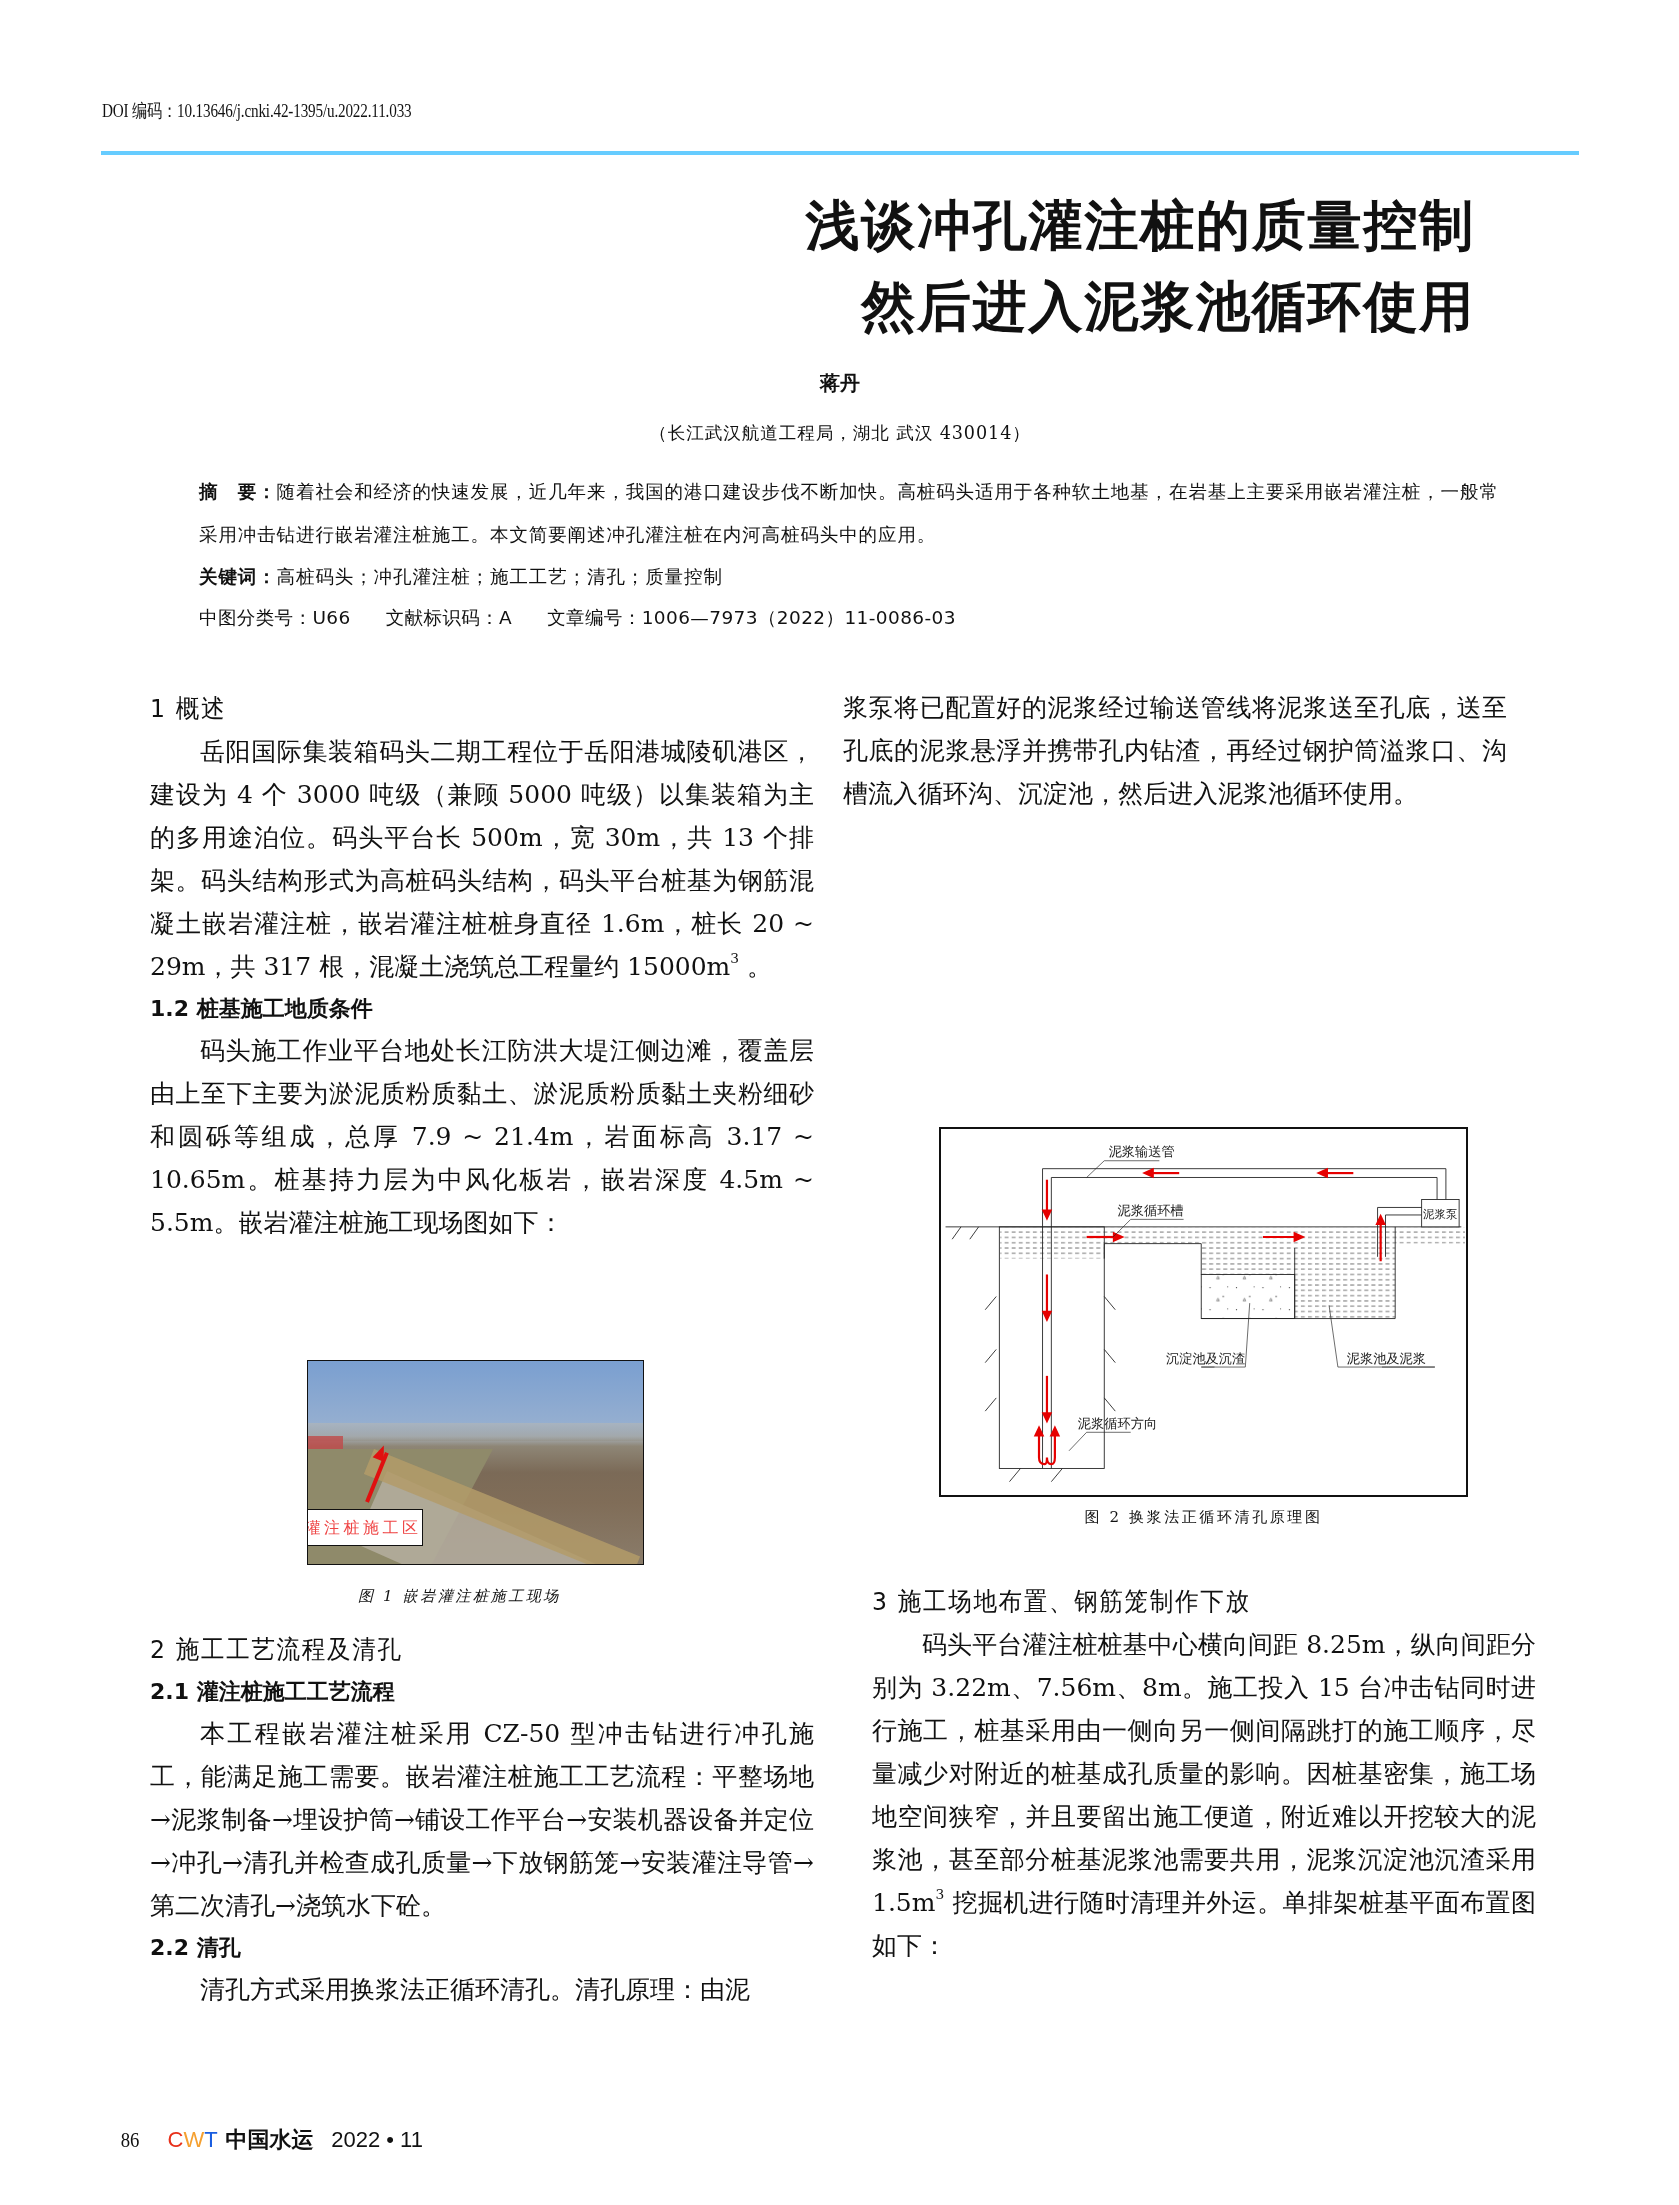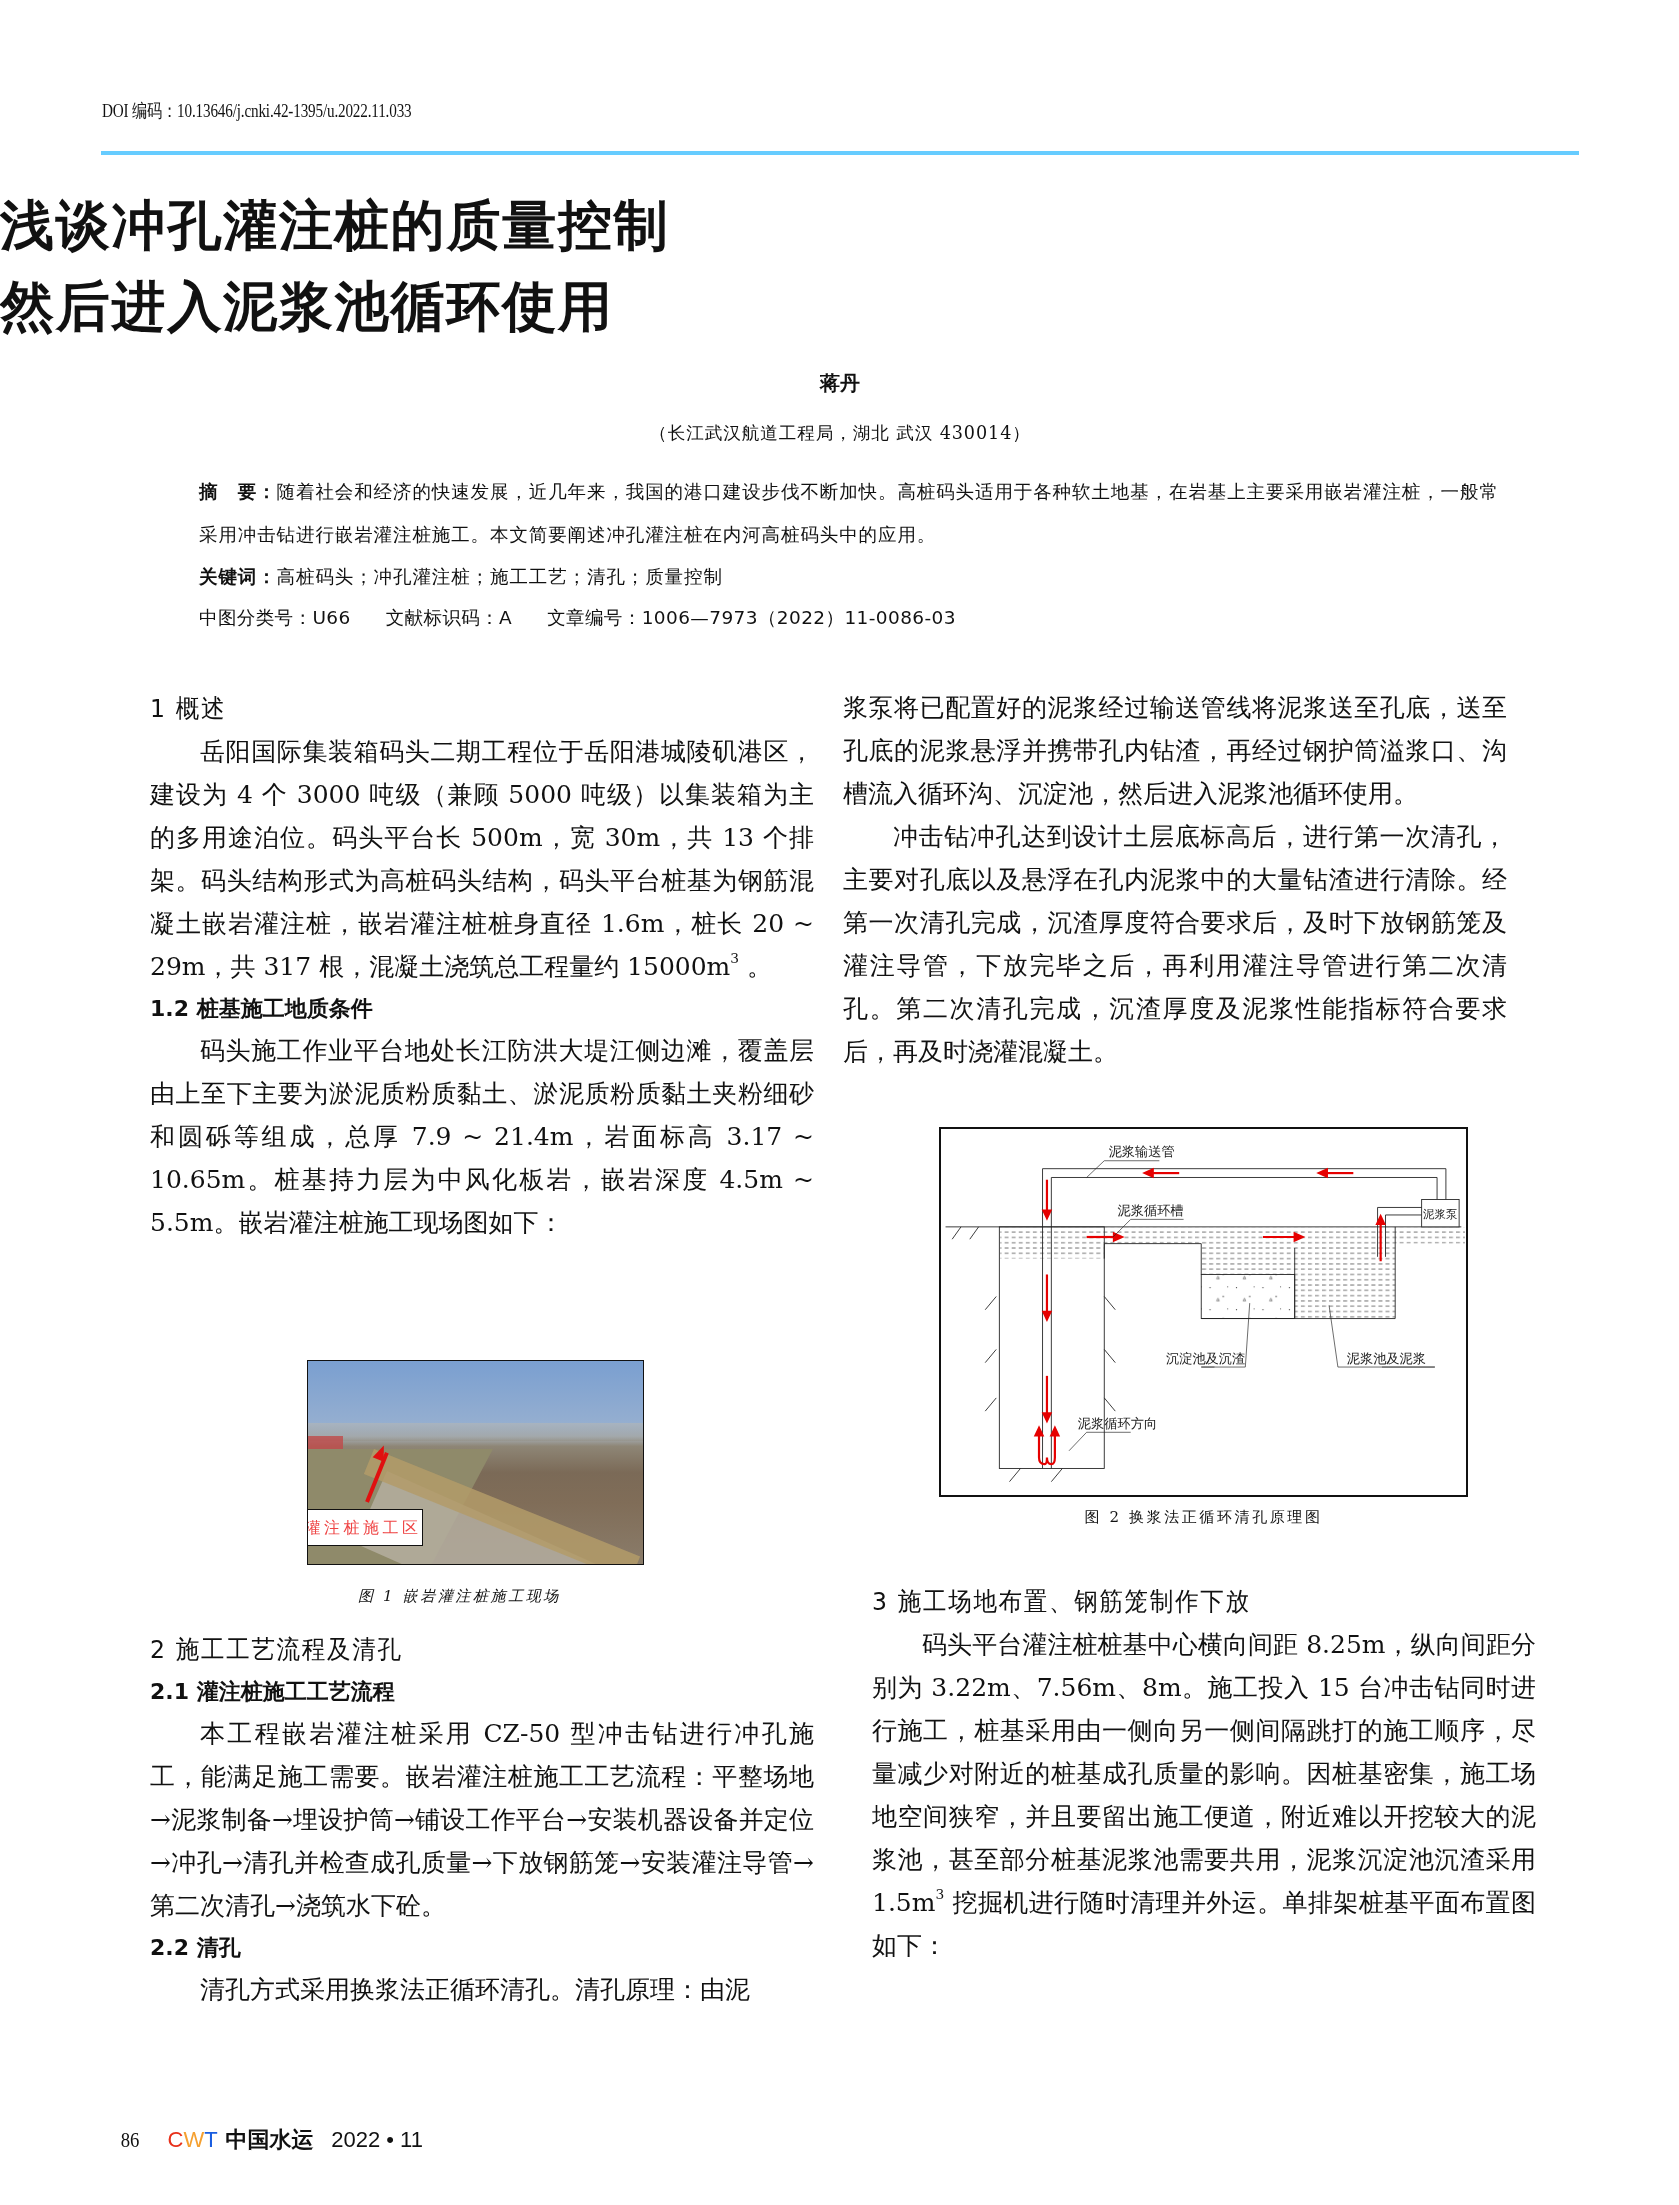--- a/index.html
+++ b/index.html
@@ -3,21 +3,21 @@
 <meta charset="utf-8">
 <style>
   html, body { margin: 0; padding: 0; background: #ffffff; }
   body {
     width: 1680px; height: 2263px; position: relative; overflow: hidden;
     font-family: "DejaVu Serif", "Liberation Serif", serif; color: #111;
   }
   .abs { position: absolute; }
   .doi { left: 102px; top: 98px; font-size: 18.5px; font-family: "Liberation Serif", serif; letter-spacing: -0.2px; transform: scaleX(0.82); transform-origin: left; }
   .rule { left: 101px; top: 151px; width: 1478px; height: 4.4px; background: #66ccff; }
-  .title { left: 0; width: 1475px; text-align: left; font-size: 54px; font-weight: bold; font-family: "DejaVu Sans", sans-serif; letter-spacing: 1.8px; }
+  .title { left: 0; width: 1475px; text-align: right; font-size: 54px; font-weight: bold; font-family: "DejaVu Sans", sans-serif; letter-spacing: 1.8px; }
   .t1 { top: 190px; }
   .t2 { top: 271px; }
   .author { left: 0; width: 1680px; top: 370px; text-align: center; font-size: 20px; font-weight: bold; font-family: "DejaVu Sans", sans-serif; }
   .affil { left: 0; width: 1680px; top: 421px; text-align: center; font-size: 17.6px; letter-spacing: 0.9px; }
   .abs-block { left: 199px; width: 1301px; font-size: 18.5px; line-height: 43px; letter-spacing: 0.9px; }
   .abs-block .lbl { font-weight: bold; font-family: "DejaVu Sans", sans-serif; }
   .abstract { top: 470px; }
   .keywords { top: 555px; }
   .classline { top: 596px; font-family: "DejaVu Sans", sans-serif; font-size: 18.5px; letter-spacing: 0.4px; }
   .classline span { margin-right: 35px; }
@@ -96,21 +96,20 @@
 <div class="abs col" style="left:150px; top:1627px;">
   <h2 class="h1">2 施工工艺流程及清孔</h2>
   <h3 class="h2">2.1 灌注桩施工工艺流程</h3>
   <p class="p">本工程嵌岩灌注桩采用 CZ-50 型冲击钻进行冲孔施工，能满足施工需要。嵌岩灌注桩施工工艺流程：平整场地→泥浆制备→埋设护筒→铺设工作平台→安装机器设备并定位→冲孔→清孔并检查成孔质量→下放钢筋笼→安装灌注导管→第二次清孔→浇筑水下砼。</p>
   <h3 class="h2">2.2 清孔</h3>
   <p class="p">清孔方式采用换浆法正循环清孔。清孔原理：由泥</p>
 </div>
 
 <div class="abs col col-right">
   <p class="p noindent">浆泵将已配置好的泥浆经过输送管线将泥浆送至孔底，送至孔底的泥浆悬浮并携带孔内钻渣，再经过钢护筒溢浆口、沟槽流入循环沟、沉淀池，然后进入泥浆池循环使用。</p>
-  <p class="p">冲击钻冲孔达到设计土层底标高后，进行第一次清孔，主要对孔底以及悬浮在孔内泥浆中的大量钻渣进行清除。经第一次清孔完成，沉渣厚度符合要求后，及时下放钢筋笼及灌注导管，下放完毕之后，再利用灌注导管进行第二次清孔。第二次清孔完成，沉渣厚度及泥浆性能指标符合要求后，再及时浇灌混凝土。</p>
 </div>
 
 <div class="abs diagram">
   <svg width="524" height="365" viewBox="0 0 1188 828" xmlns="http://www.w3.org/2000/svg">
     <defs>
       <pattern id="slurry" width="16" height="12" patternUnits="userSpaceOnUse">
         <line x1="0" y1="6" x2="9" y2="6" stroke="#333" stroke-width="1.5"></line>
       </pattern>
       <pattern id="sediment" width="60" height="50" patternUnits="userSpaceOnUse">
         <circle cx="10" cy="10" r="1.5" fill="#333"></circle>

